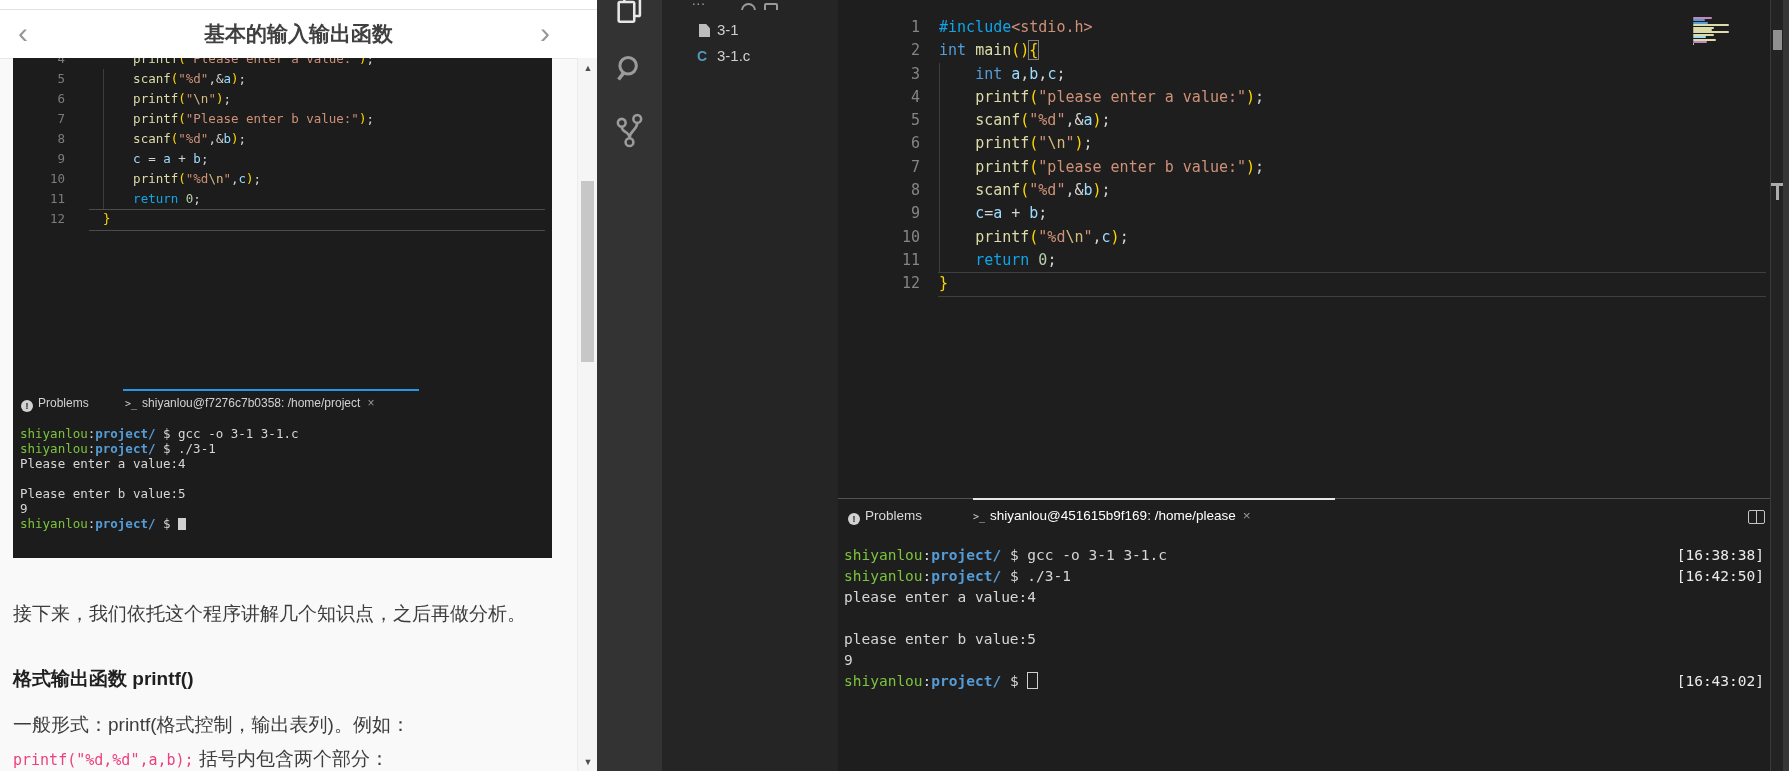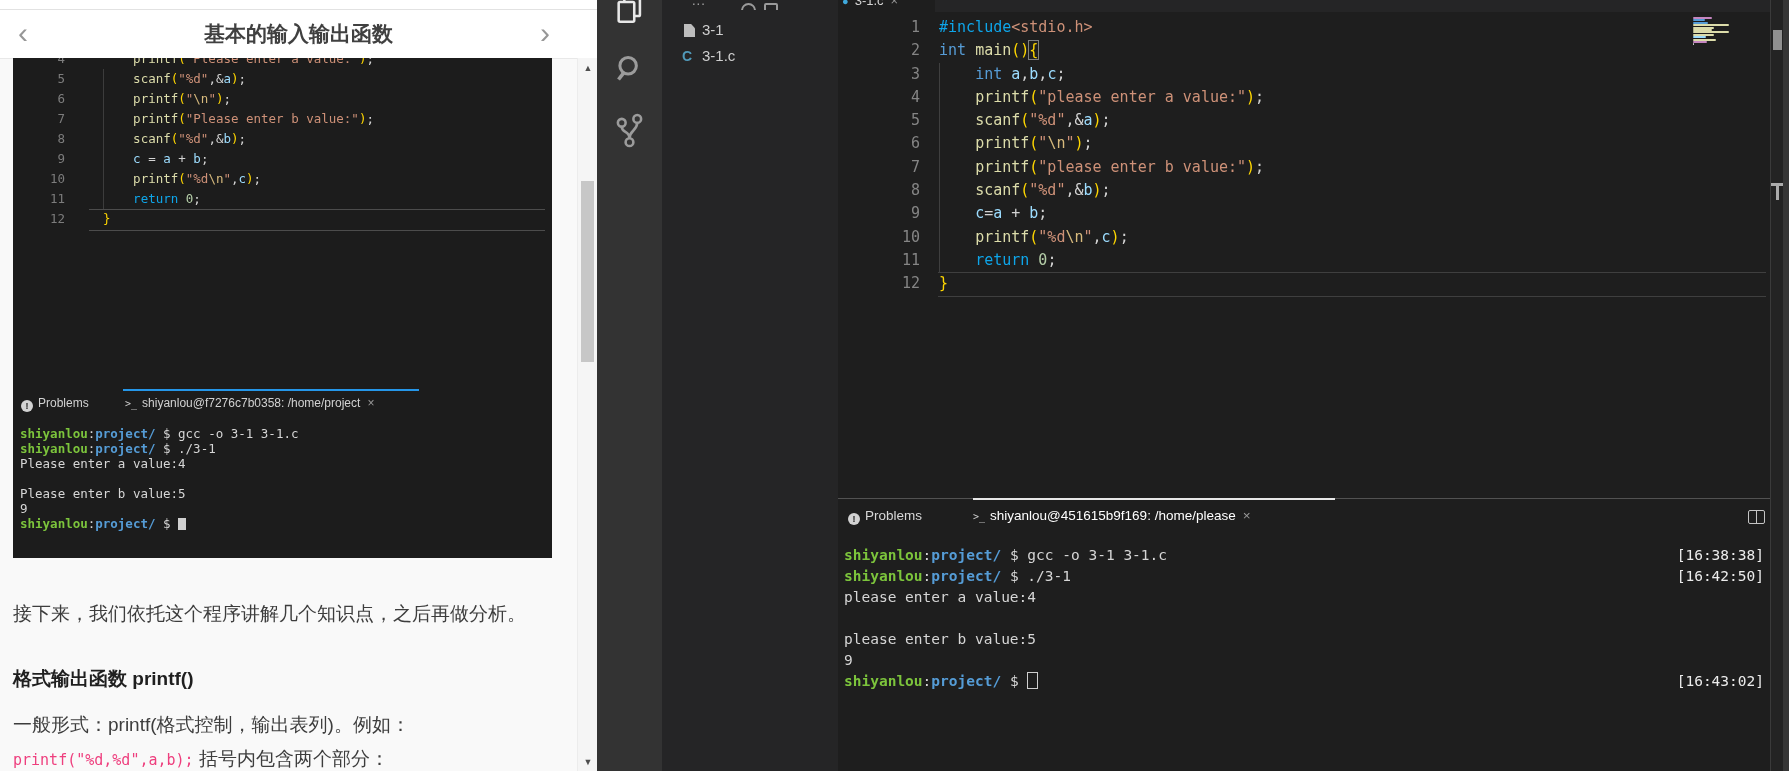--- a/index.html
+++ b/index.html
@@ -24,21 +24,21 @@
   #doc-tab-underline{position:absolute;left:110px;top:331px;width:296px;height:2px;}
   .mini-tabs{position:absolute;left:0;top:335px;width:100%;height:24px;font-size:12px;color:#d2d2d2;}
   .mini-tabs .probs{position:absolute;left:8px;top:3px;}
   .mini-tabs .term{position:absolute;left:112px;top:3px;white-space:nowrap;}
   .probicon{display:inline-block;width:12px;height:12px;border-radius:50%;background:#d2d2d2;color:#1c1c1c;font-size:9px;line-height:12px;text-align:center;font-weight:bold;vertical-align:-2px;margin-right:5px;}
   .termglyph{font-family:"DejaVu Sans Mono",monospace;font-size:10px;margin-right:5px;color:#cfcfcf;}
   .closex{color:#9a9a9a;margin-left:7px;}
   #doc-term{position:absolute;left:7px;top:368px;right:4px;}
   .tl{height:15px;line-height:15px;font-size:12.5px;white-space:pre;color:#d6d6d6;position:relative;}
   #panel-term .tl{height:21px;line-height:21px;font-size:14.5px;}
-  .tg{font-weight:bold;} .tb{font-weight:bold;}
+  .tg{font-weight:normal;} .tb{font-weight:bold;}
   .cur-s{display:inline-block;width:8px;height:12px;background:#d0d0d0;vertical-align:-2px;}
   .cur-h{display:inline-block;width:9px;height:15px;border:1px solid #cfcfcf;vertical-align:-3px;}
   .ts{position:absolute;right:0;top:0;color:#ececec;}
   
   #doc-p1{position:absolute;left:13px;top:597px;width:530px;font-size:19px;line-height:33px;color:#3d3d3d;}
   #doc-h2{position:absolute;left:13px;top:666px;font-size:19px;color:#1f1f1f;}
   #doc-h2 b{font-weight:bold;}
   #doc-p2{position:absolute;left:13px;top:712px;width:545px;font-size:19px;color:#3d3d3d;}
   #doc-p3{position:absolute;left:13px;top:746px;width:560px;font-size:19px;color:#3d3d3d;white-space:nowrap;}
   #doc-p3 .code-pink{font-family:"DejaVu Sans Mono",monospace;font-size:15px;}
@@ -48,21 +48,21 @@
   #doc-scroll .thumb{position:absolute;left:3px;width:13px;top:123px;height:181px;background:#c7c7c7;}
   
   #activity{position:absolute;left:597px;top:0;width:65px;height:771px;background:#333333;}
   .act-ic{position:absolute;left:15px;}
   
   #sidebar{position:absolute;left:662px;top:0;width:176px;height:771px;background:#252526;}
   #sb-sliver{position:absolute;left:0;top:0;width:176px;height:10px;overflow:hidden;color:#a8a8a8;}
   #sb-sliver .dots{position:absolute;left:30px;top:-7px;font-size:13px;letter-spacing:1px;}
   #sb-sliver .circ{position:absolute;left:79px;top:3px;width:11px;height:11px;border:2px solid #9a9a9a;border-radius:50%;}
   #sb-sliver .sq{position:absolute;left:102px;top:3px;width:10px;height:10px;border:2px solid #9a9a9a;border-radius:2px;}
-  .sb-item{position:absolute;left:0;width:176px;height:24px;line-height:24px;color:#cfcfcf;font-size:15px;cursor:pointer;}
+  .sb-item{position:absolute;left:15px;width:176px;height:24px;line-height:24px;color:#cfcfcf;font-size:15px;cursor:pointer;}
   .sb-item .fico{position:absolute;left:22px;top:6px;width:11px;height:13px;background:#bdbdbd;clip-path:polygon(0 0,65% 0,100% 32%,100% 100%,0 100%);}
   .sb-item .cico{position:absolute;left:20px;top:0;font-weight:bold;font-size:14px;}
   .sb-item .lbl{position:absolute;left:40px;top:0;}
   
   #editor{position:absolute;left:838px;top:0;width:932px;height:498px;background:#1e1e1e;}
   #tabstrip{position:absolute;left:0;top:0;width:932px;height:12px;background:#252526;overflow:hidden;}
   #tab-active{position:absolute;left:0;top:0;width:97px;height:12px;background:#1e1e1e;}
   #tab-active .tabc{position:absolute;left:4px;top:-10px;height:22px;line-height:22px;font-size:13px;color:#d4d4d4;white-space:nowrap;}
   #tab-active .dot{font-size:11px;margin-right:6px;}
   #editor-code{position:absolute;left:0;top:16px;width:932px;}
@@ -176,27 +176,20 @@
       <span class="fico"></span>
       <span class="lbl">3-1</span>
     </div>
     <div class="sb-item" style="top:44px">
       <span class="cico" style="color:#519aba">C</span>
       <span class="lbl">3-1.c</span>
     </div>
   </div>
 
   <div id="editor">
-    <div id="tabstrip">
-      <div id="tab-active">
-        <div class="tabc">
-          <span class="dot" style="color:#3fa9dc">●</span><span>3-1.c</span><span class="closex">×</span>
-        </div>
-      </div>
-    </div>
     <div id="ed-guide"></div>
     <div id="ed-curline"></div>
     <div id="editor-code" class="mono">
         <div class="cl"><span class="ln">1</span><span class="ct"><span class="pp">#include</span><span class="str">&lt;stdio.h&gt;</span></span></div>
         <div class="cl"><span class="ln">2</span><span class="ct"><span class="kw">int</span><span class="pl"> </span><span class="fn">main</span><span class="brk">()</span><span class="brk boxed">{</span></span></div>
         <div class="cl"><span class="ln">3</span><span class="ct"><span class="pl">    </span><span class="kw">int</span><span class="pl"> </span><span class="var">a</span><span class="pl">,</span><span class="var">b</span><span class="pl">,</span><span class="var">c</span><span class="pl">;</span></span></div>
         <div class="cl"><span class="ln">4</span><span class="ct"><span class="pl">    </span><span class="fn">printf</span><span class="brk">(</span><span class="str">"please enter a value:"</span><span class="brk">)</span><span class="pl">;</span></span></div>
         <div class="cl"><span class="ln">5</span><span class="ct"><span class="pl">    </span><span class="fn">scanf</span><span class="brk">(</span><span class="str">"%d"</span><span class="pl">,&amp;</span><span class="var">a</span><span class="brk">)</span><span class="pl">;</span></span></div>
         <div class="cl"><span class="ln">6</span><span class="ct"><span class="pl">    </span><span class="fn">printf</span><span class="brk">(</span><span class="str">"</span><span class="esc">\n</span><span class="str">"</span><span class="brk">)</span><span class="pl">;</span></span></div>
         <div class="cl"><span class="ln">7</span><span class="ct"><span class="pl">    </span><span class="fn">printf</span><span class="brk">(</span><span class="str">"please enter b value:"</span><span class="brk">)</span><span class="pl">;</span></span></div>

